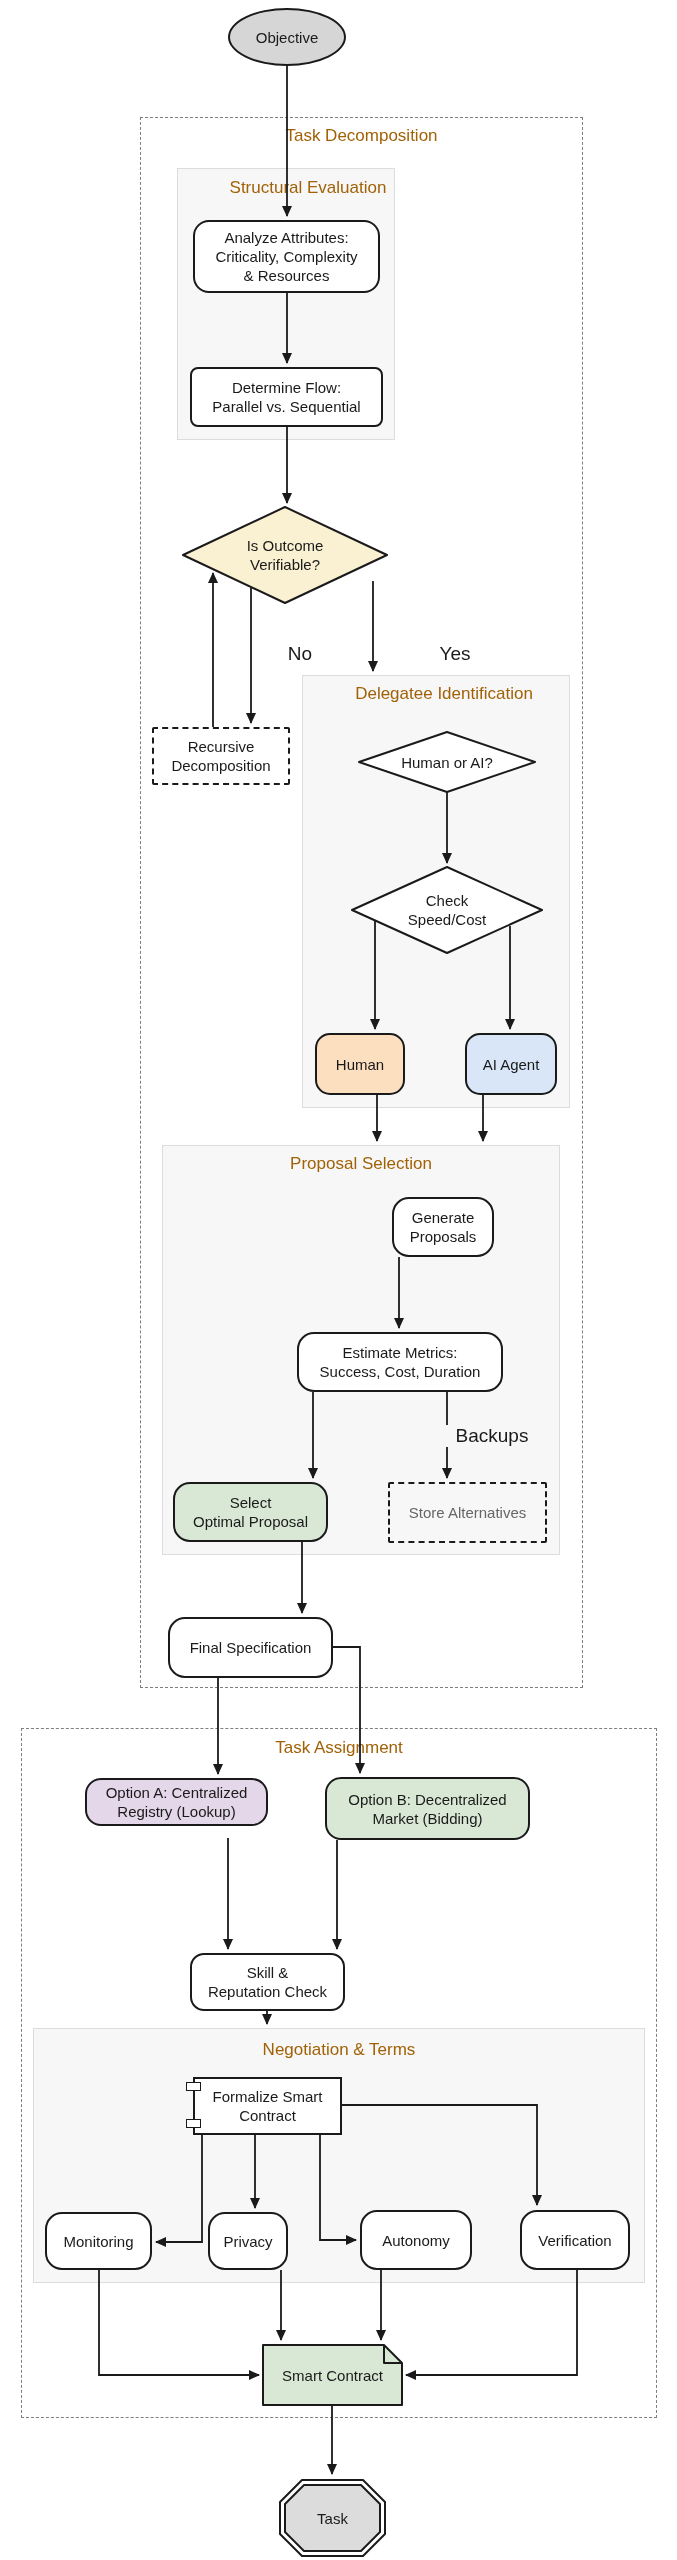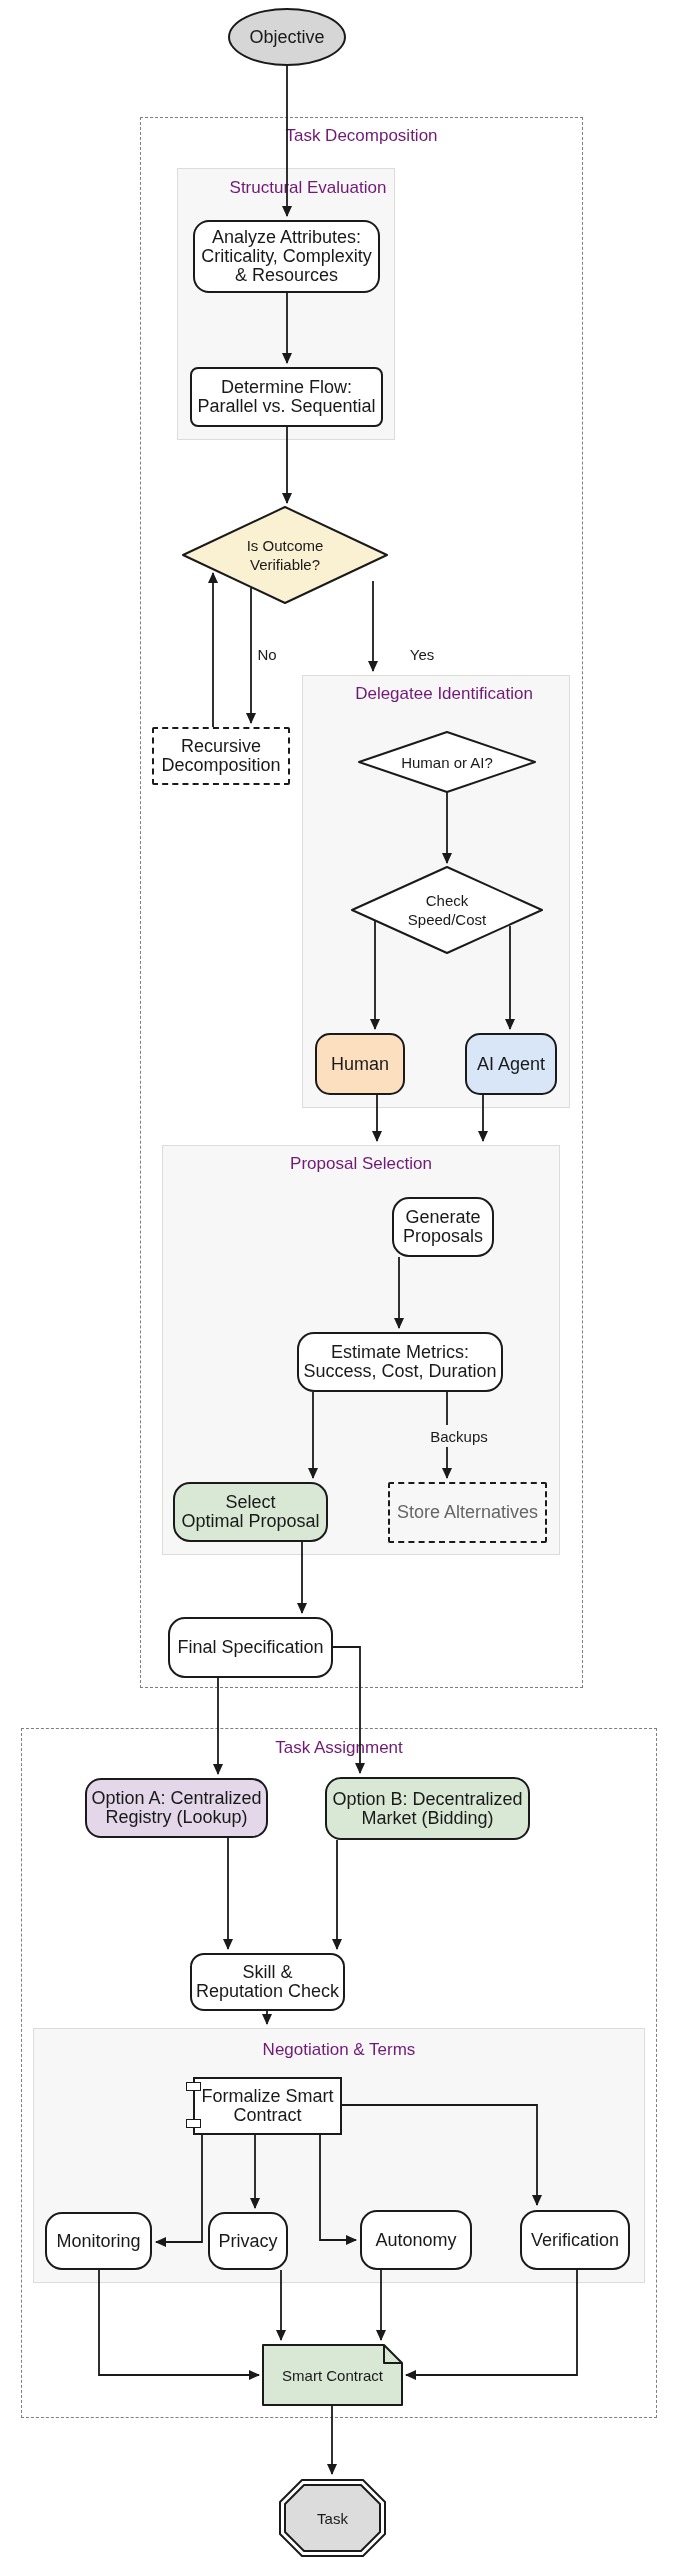--- a/index.html
+++ b/index.html
@@ -1,34 +1,34 @@
 <!DOCTYPE html>
 <html><head>
 <meta charset="utf-8">
 <style>
   html,body{margin:0;padding:0;background:#ffffff;}
   #canvas{position:relative;width:677px;height:2560px;background:#ffffff;overflow:hidden;
           font-family:"Liberation Sans","DejaVu Sans",sans-serif;color:#1a1a1a;}
   .container{position:absolute;box-sizing:border-box;}
   .outer{border:1.6px dashed #7f7f7f;background:transparent;}
   .inner{border:1px solid #dcdcdc;background:#f7f7f7;}
-  .clabel{position:absolute;text-align:center;font-size:17px;color:#701a75;white-space:nowrap;}
+  .clabel{position:absolute;text-align:center;font-size:17px;color:#a16207;white-space:nowrap;}
   svg.wires{position:absolute;left:0;top:0;}
   .node{position:absolute;box-sizing:border-box;display:flex;align-items:center;justify-content:center;
-        text-align:center;font-size:18px;line-height:19px;background:#ffffff;border:2px solid #1a1a1a;}
+        text-align:center;font-size:15px;line-height:19px;background:#ffffff;border:2px solid #1a1a1a;}
   .lbl{white-space:pre-line;}
   .round{border-radius:14px;}
   .round2{border-radius:17px;}
   .overlay{position:absolute;box-sizing:border-box;display:flex;align-items:center;justify-content:center;
            text-align:center;font-size:15px;line-height:19px;background:transparent;border:none;}
   .ellipse{border-radius:50%;background:#d6d6d6;}
   .dashedbox{border:2px dashed #1a1a1a;border-radius:2px;}
   .graytext{color:#666666;}
   .edgelabel{position:absolute;display:flex;align-items:center;justify-content:center;
-             font-size:15px;background:#ffffff;}
+             font-size:19px;background:#ffffff;padding-left:33px;}
   .edgelabel.onpanel{background:#f7f7f7;}
   .tab{position:absolute;box-sizing:border-box;width:15px;height:9px;background:#ffffff;border:1.5px solid #1a1a1a;}
 </style>
 </head>
 <body>
 
 <div id="canvas">
 
   <div class="container outer" style="left:140px;top:117px;width:443px;height:1571px;"></div>
   <div class="container inner" style="left:177px;top:168px;width:218px;height:272px;"></div>
@@ -150,21 +150,21 @@
     </div>
 
   <div class="node dashedbox graytext" style="left:388px;top:1482px;width:159px;height:61px;background:#f7f7f7;">
     <span class="lbl">Store Alternatives</span>
     </div>
 
   <div class="node round" style="left:168px;top:1617px;width:165px;height:61px;border-radius:17px;">
     <span class="lbl">Final Specification</span>
     </div>
 
-  <div class="node round" style="left:85px;top:1778px;width:183px;height:60px;background:#e4d7e9;border-radius:16px;">
+  <div class="node round" style="left:85px;top:1778px;width:183px;height:48px;background:#e4d7e9;border-radius:16px;">
     <span class="lbl">Option A: Centralized
 Registry (Lookup)</span>
     </div>
 
   <div class="node round" style="left:325px;top:1777px;width:205px;height:63px;background:#d9e8d5;border-radius:16px;">
     <span class="lbl">Option B: Decentralized
 Market (Bidding)</span>
     </div>
 
   <div class="node round" style="left:190px;top:1953px;width:155px;height:58px;border-radius:14px;">

